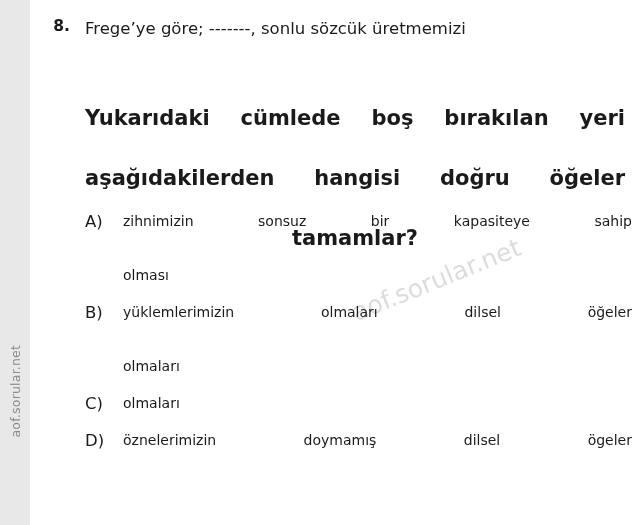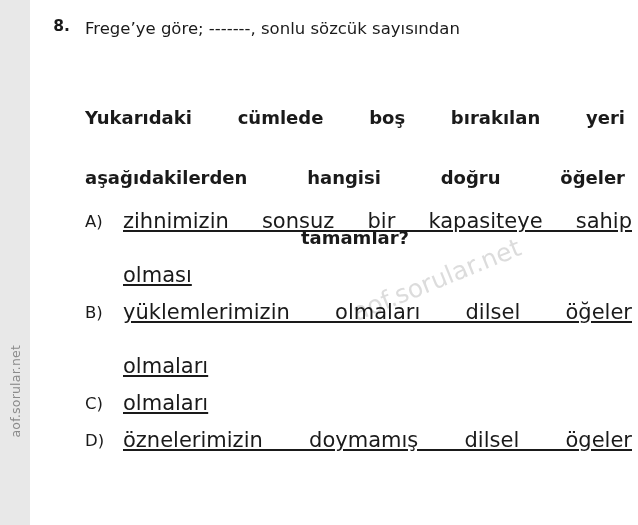--- a/index.html
+++ b/index.html
@@ -91,21 +91,21 @@
   }
   .q-text > span {
     display: block;
   }
 
   .prompt {
     position: absolute;
     left: 55px;
     top: 103px;
     width: 540px;
-    font-size: 18px;
+    font-size: 21px;
     font-weight: bold;
     line-height: 30px;
     text-align: justify;
     text-justify: inter-word;
   }
   .prompt .last {
     text-align: center;
   }
 
   .options {
@@ -120,24 +120,23 @@
     margin-bottom: 10px;
   }
   .opt-letter {
     flex: 0 0 38px;
     width: 38px;
     font-size: 16.5px;
     line-height: 27px;
   }
   .opt-body {
     flex: 1 1 auto;
-    font-size: 21px;
+    font-size: 14px;
     line-height: 27px;
     padding-right: 6px;
-    text-decoration: underline;
   }
   .opt-line-just {
     text-align: justify;
     text-justify: inter-word;
   }
   .opt-line-just::after {
     content: "";
     display: inline-block;
     width: 100%;
   }
@@ -153,21 +152,21 @@
 </div>
 
 <div class="page">
 
   <div class="watermark">aof.sorular.net</div>
 
   <div class="question">
     <div class="q-row">
       <div class="q-num">8.</div>
       <div class="q-text">
-        <span>Frege’ye göre; -------, sonlu sözcük sayısından</span>
+        <span>Frege’ye göre; -------, sonlu sözcük üretmemizi</span>
       </div>
     </div>
   </div>
 
   <div class="prompt">
     <div class="opt-line-just">Yukarıdaki cümlede boş bırakılan yeri</div>
     <div class="opt-line-just">aşağıdakilerden hangisi doğru öğeler</div>
     <div class="last">tamamlar?</div>
   </div>
 

